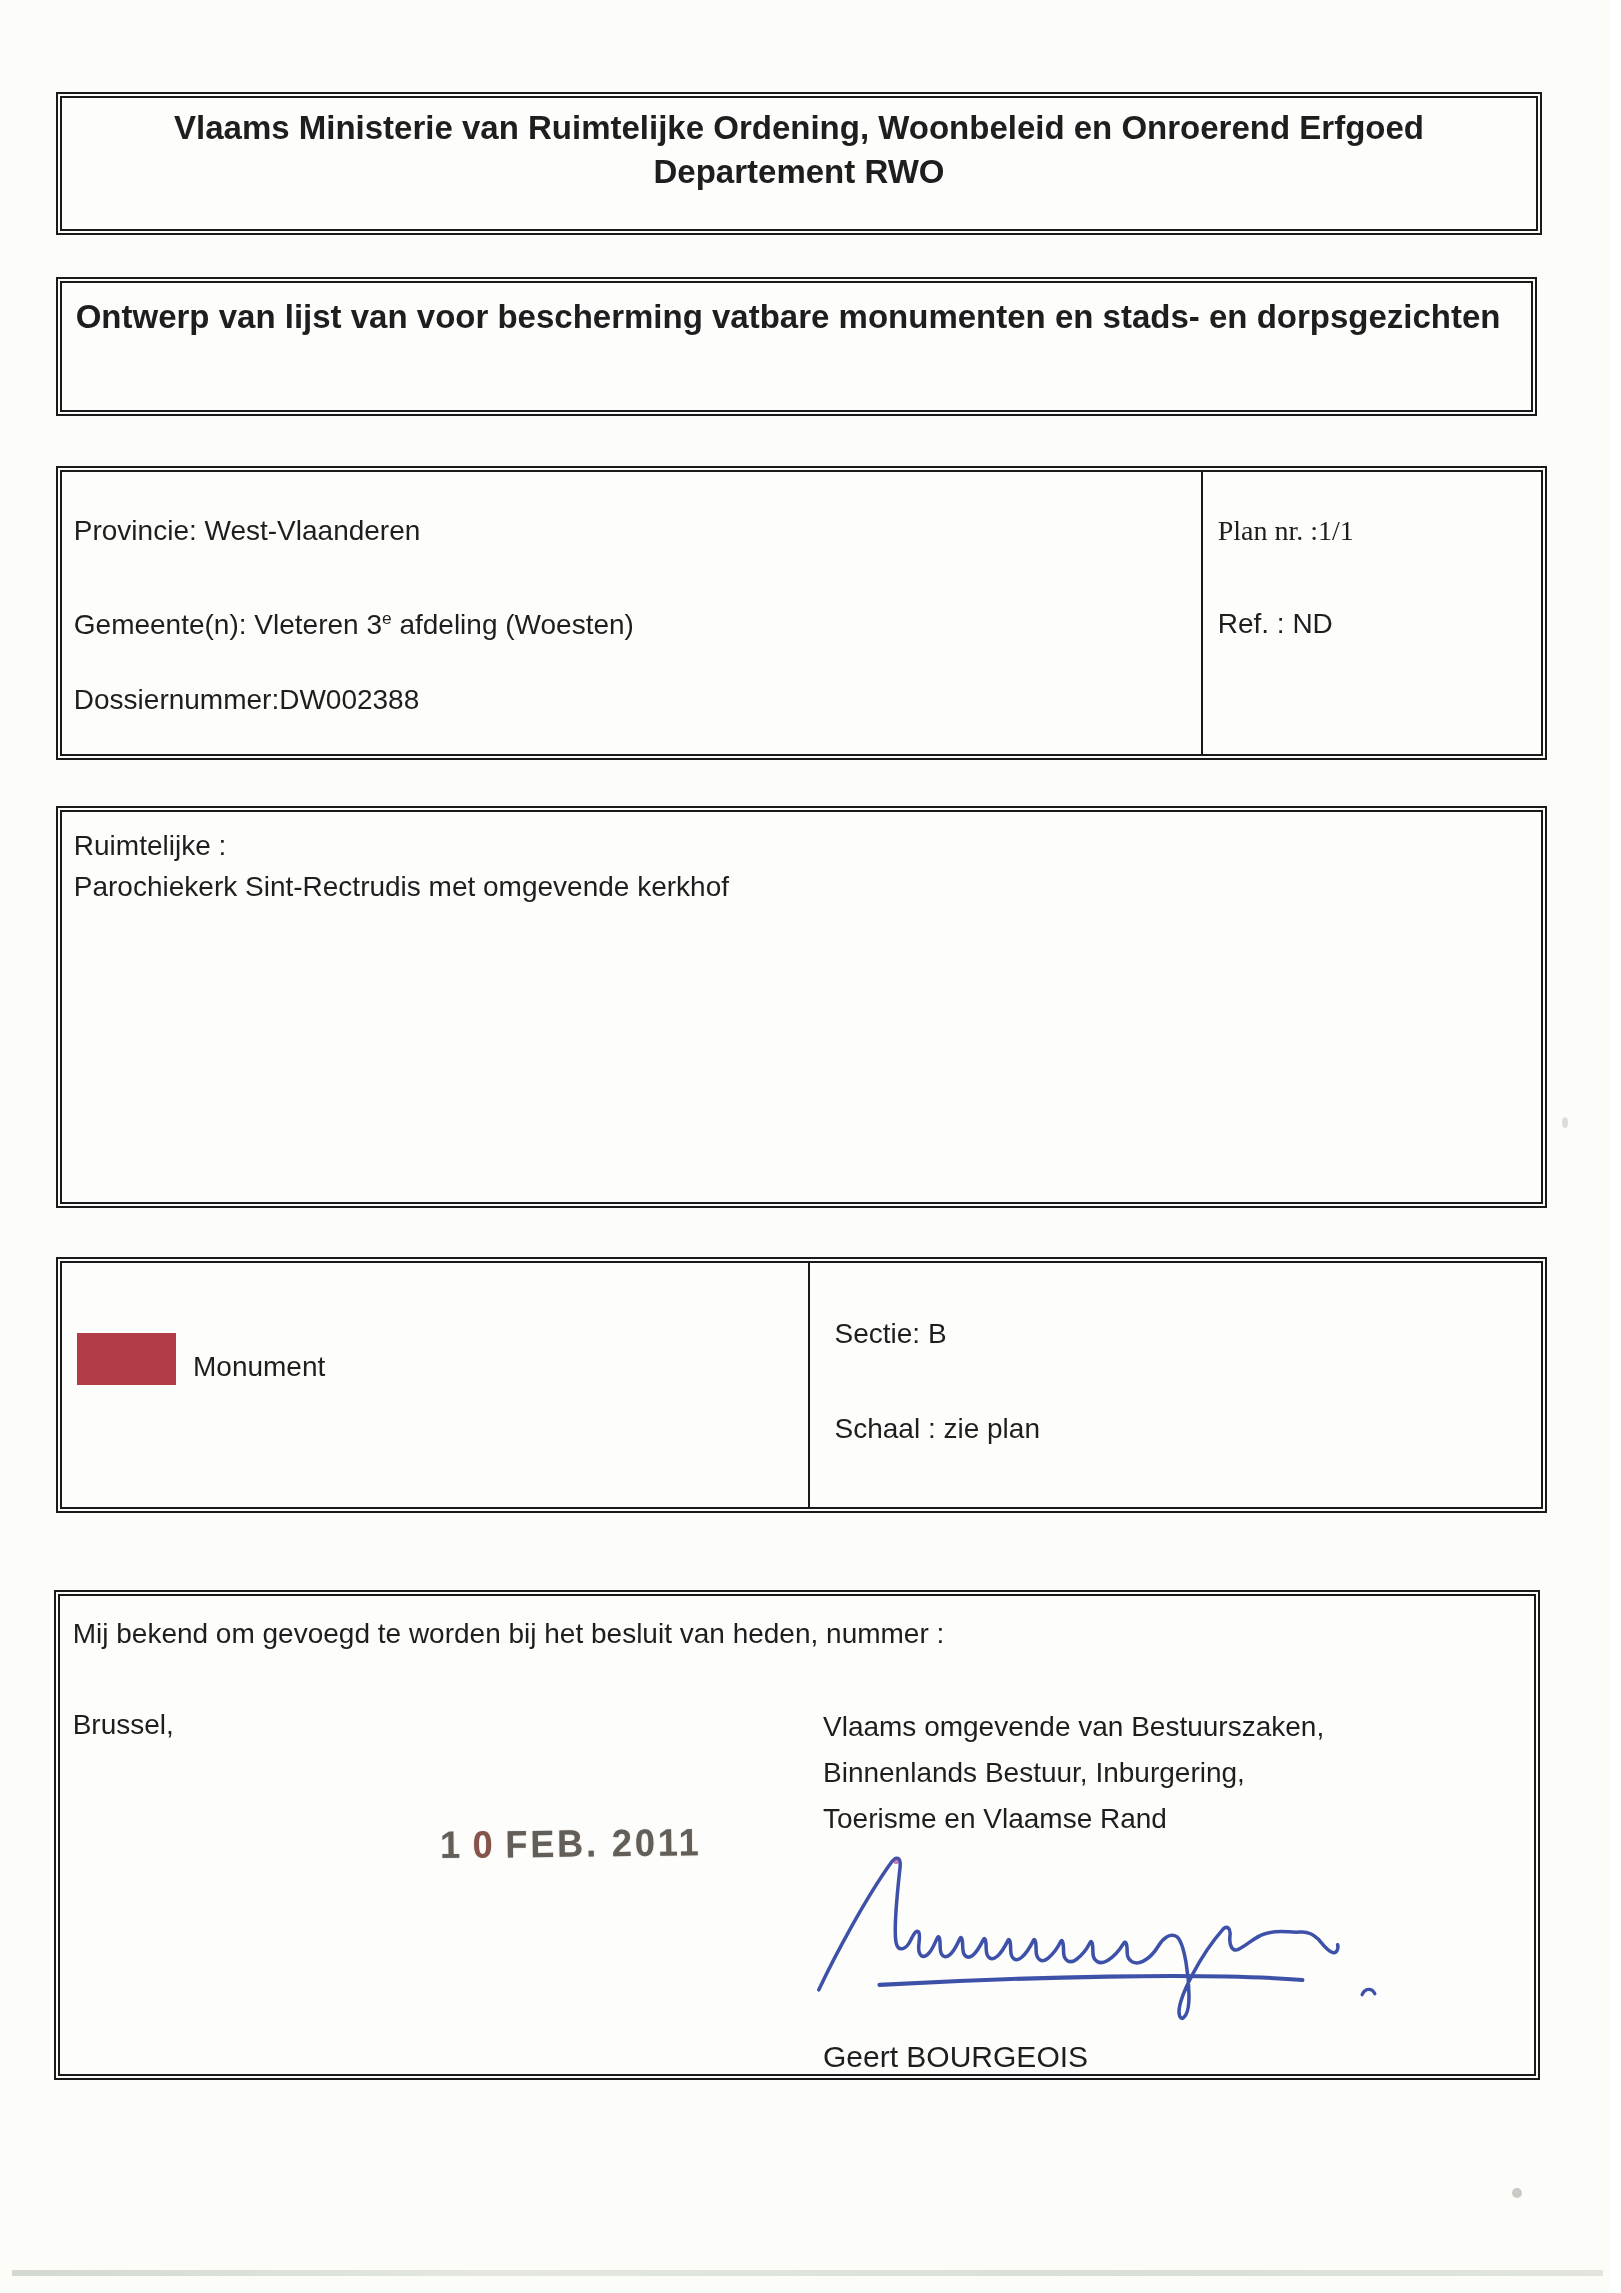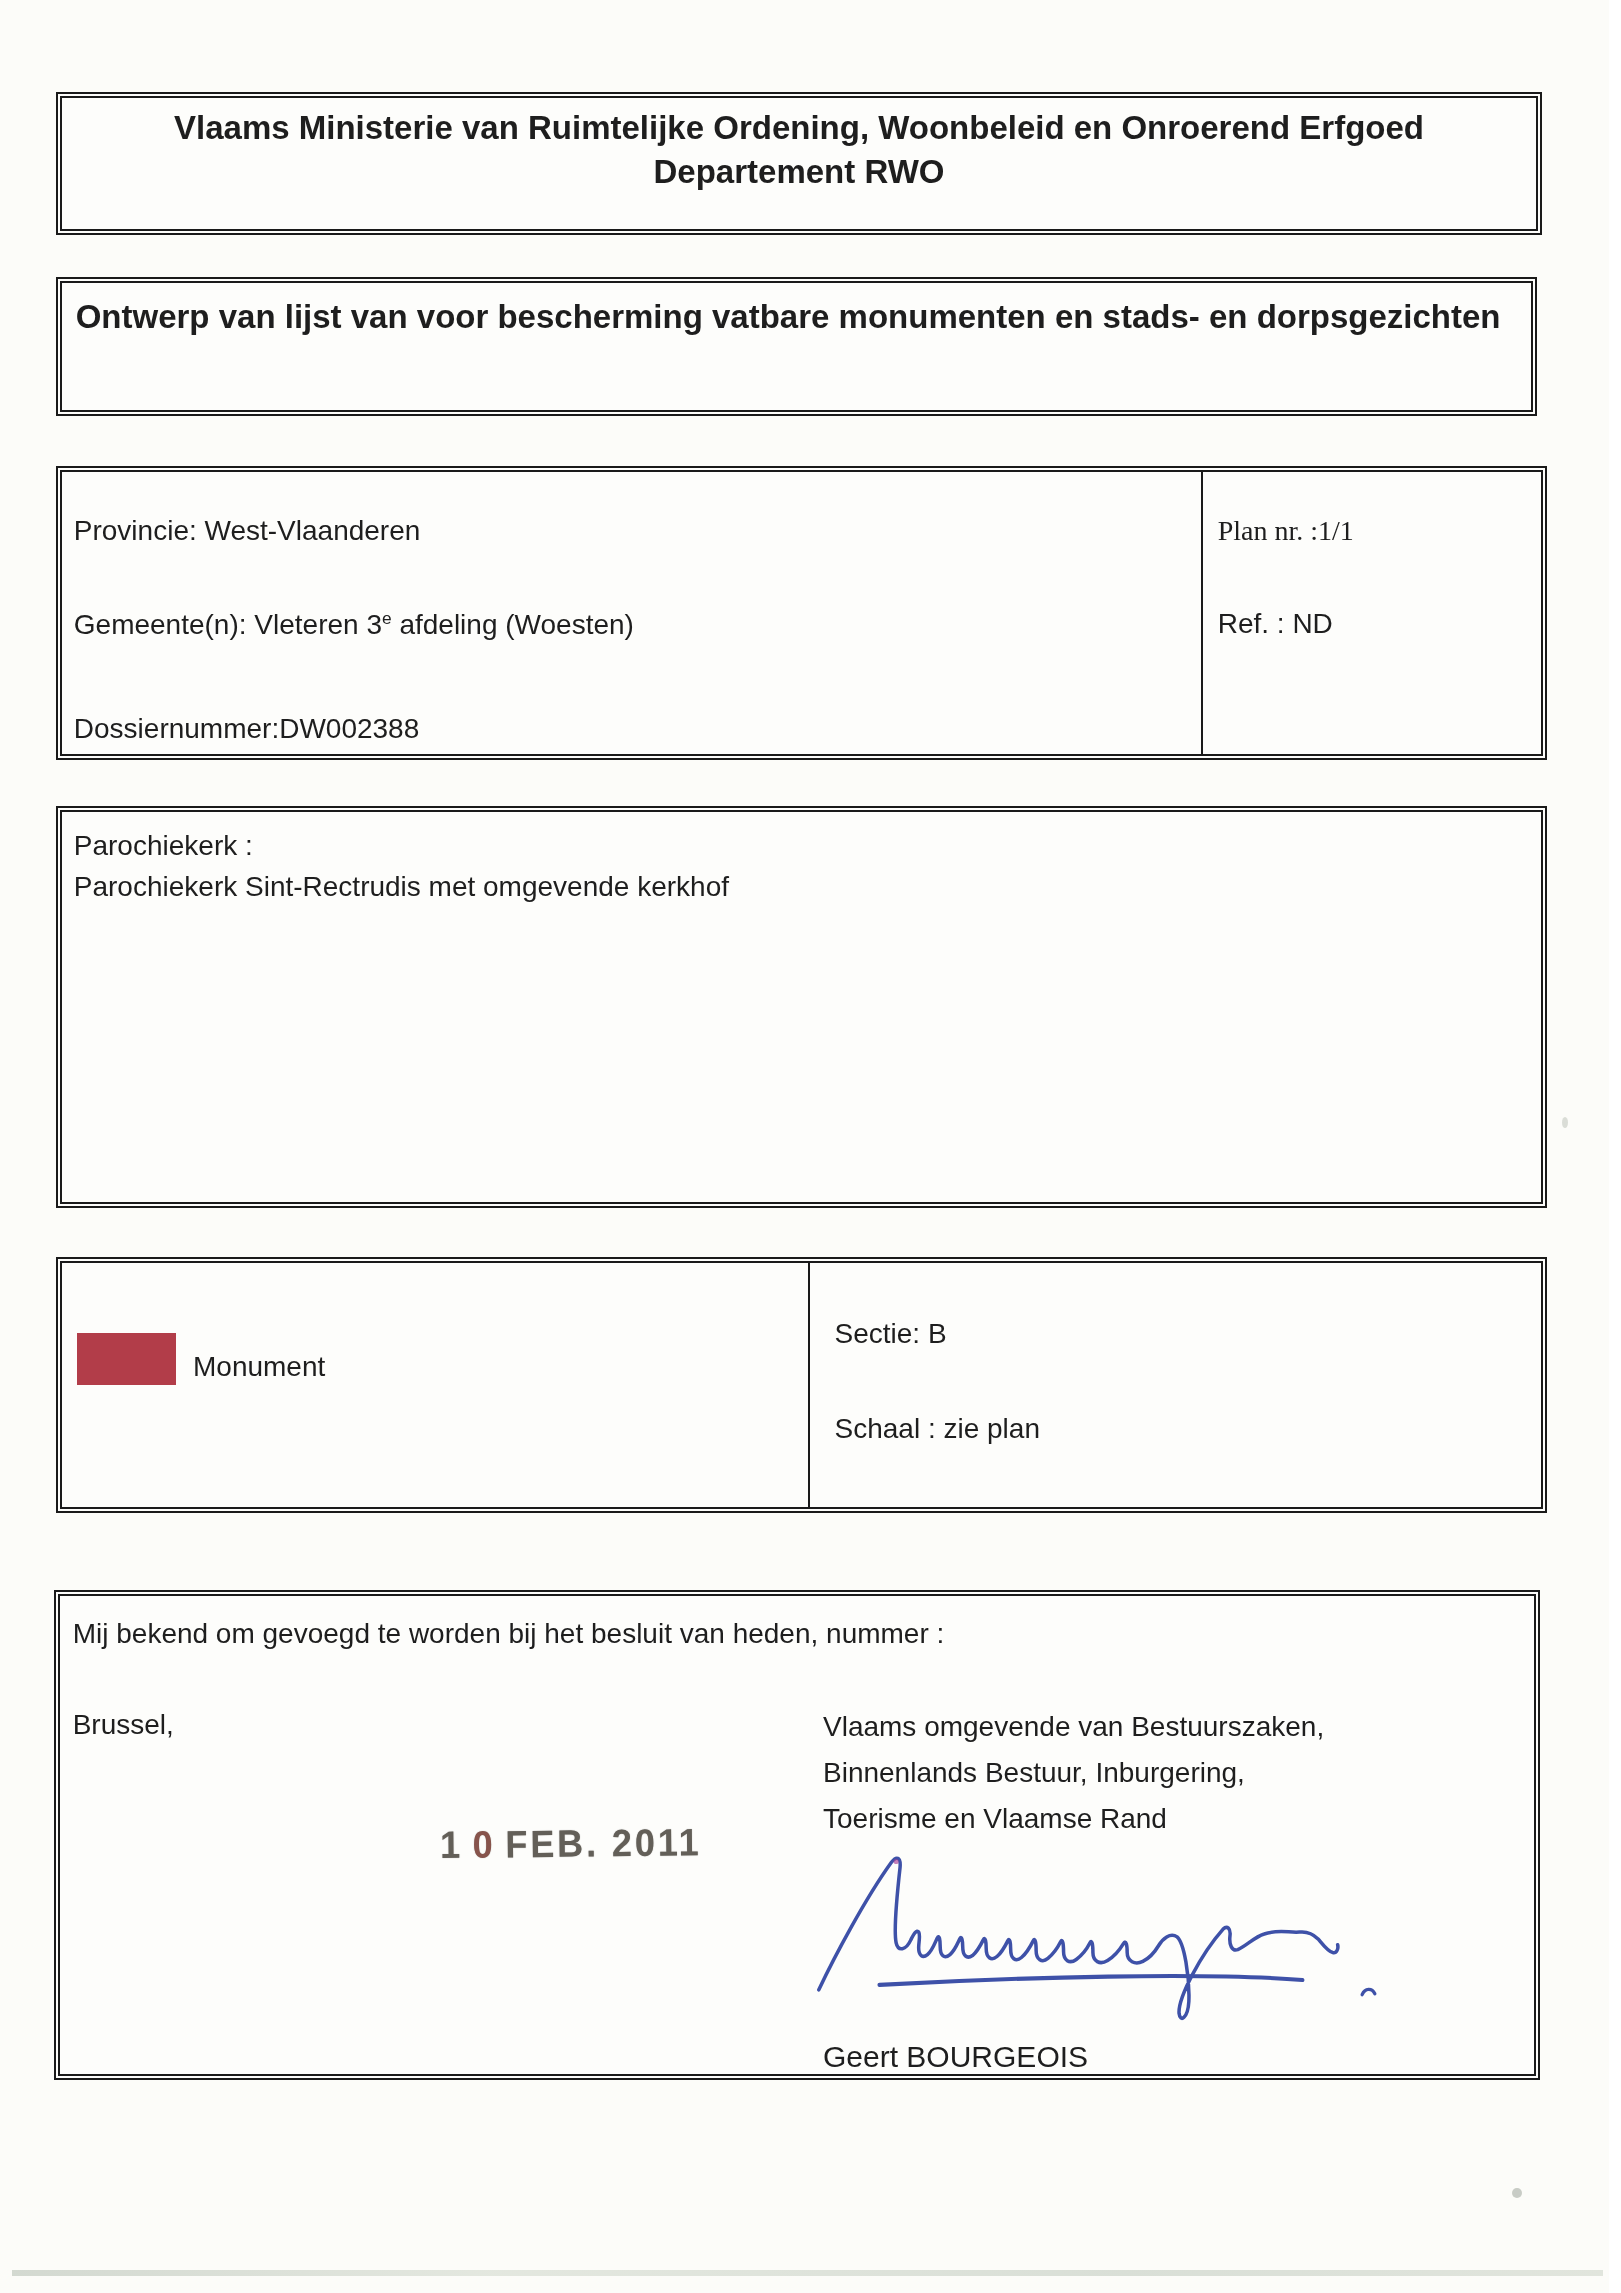--- a/index.html
+++ b/index.html
@@ -19,21 +19,21 @@
   #subject-box .box-inner { font-weight:bold; font-size:33px; line-height:46px; padding:10.8px 19.6px 0 13.7px; box-sizing:border-box; }
 
   #details-box { left:56px;  top:466px;  width:1487px; height:290px; }
   .details-left  { position:absolute; left:0; top:0; bottom:0; width:1139px; border-right:2.9px solid #1a1a1a; }
   .details-right { position:absolute; left:1142px; top:0; bottom:0; right:0; }
   .details-left p, .details-right p { font-size:28px; margin:0; }
   .details-left p { margin-left:11.8px; }
   .details-right p { margin-left:13.7px; }
   .details-left  p.l1 { margin-top:43px; }
   .details-left  p.l2 { margin-top:61px; }
-  .details-left  p.l3 { margin-top:72px; }
+  .details-left  p.l3 { margin-top:43px; }
   .details-right p.l1 { margin-top:43px;font-family:Liberation Serif, serif; }
   .details-right p.l2 { margin-top:61px; }
   sup.afd { font-size:0.62em; vertical-align:super; }
 
   #description-box { left:56px; top:806px; width:1487px; height:398px; }
   #description-box .box-inner { padding:12.7px 0 0 11.8px; box-sizing:border-box; font-size:28px; line-height:41px; }
 
   #legend-box { left:56px; top:1257px; width:1487px; height:252px; }
   .legend-left  { position:absolute; left:0; top:0; bottom:0; width:746px; border-right:2.9px solid #1a1a1a; }
   .legend-right { position:absolute; left:749px; top:0; bottom:0; right:0; }
@@ -92,21 +92,21 @@
       </div>
       <div class="details-right">
         <p class="l1">Plan nr. :1/1</p>
         <p class="l2">Ref. : ND</p>
       </div>
     </div>
   </div>
 
   <div class="box" id="description-box">
     <div class="box-inner">
-      <div>Parochiekerk :</div>
+      <div>Ruimtelijke :</div>
       <div>Parochiekerk Sint-Rectrudis met omgevende kerkhof</div>
     </div>
   </div>
 
   <div class="box" id="legend-box">
     <div class="box-inner">
       <div class="legend-left">
         <div class="swatch" style="background-color: rgb(178, 61, 73);"></div>
         <div class="legend-label">Monument</div>
       </div>

